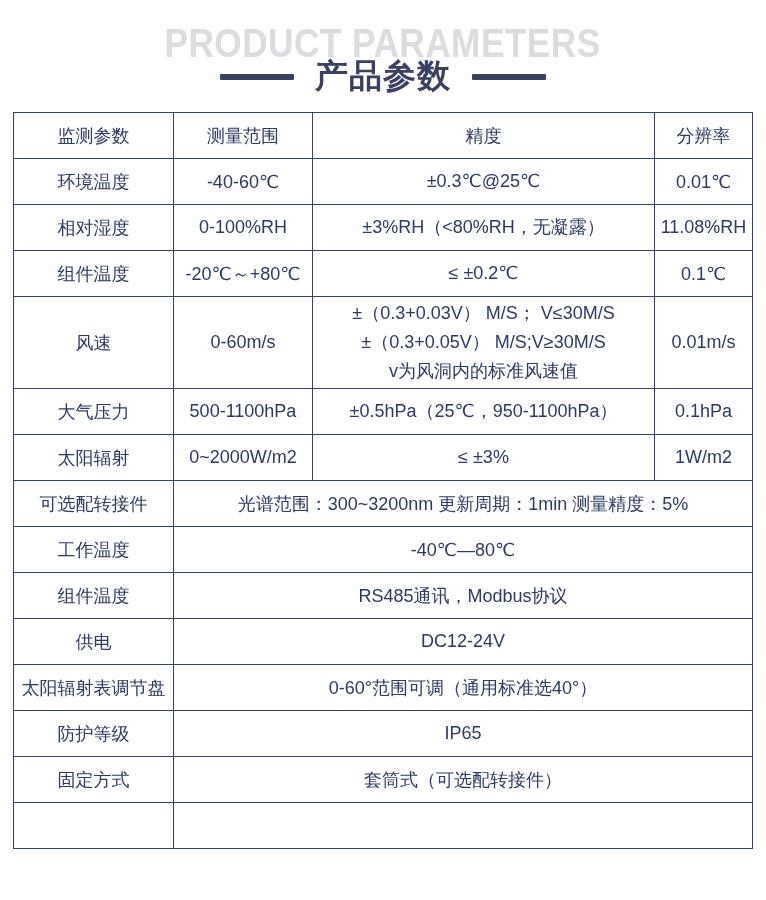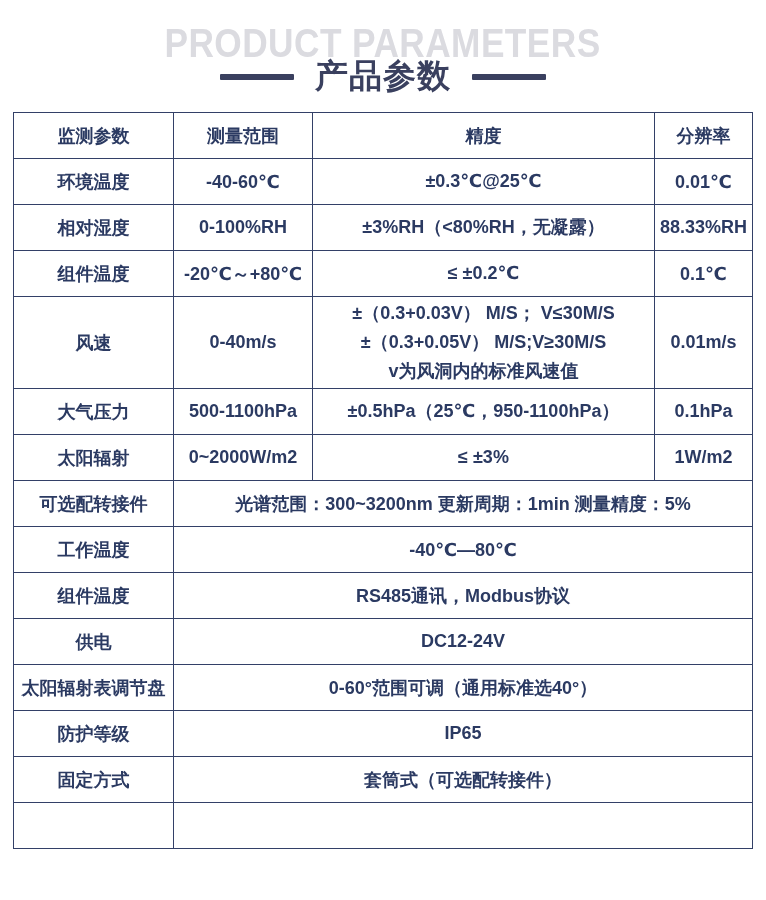--- a/index.html
+++ b/index.html
@@ -32,21 +32,21 @@
 
   
   table.spec{
     position:absolute;top:112px;left:13px;
     width:739px;border-collapse:collapse;table-layout:fixed;
     font-size:18px;color:#2b3a62;
   }
   table.spec th, table.spec td{
     border:1px solid #334067;
     text-align:center;vertical-align:middle;
-    font-weight:bold;padding:2px 4px;height:41px;
+    font-weight:normal;padding:2px 4px;height:41px;
     overflow:hidden;
   }
   col.c1{width:160px;}
   col.c2{width:139px;}
   col.c3{width:342px;}
   col.c4{width:98px;}
   td.c-value{text-align:left;padding-left:16px;}
   .acc-line{line-height:29px;}
 </style>
 </head>
@@ -87,33 +87,33 @@
             <div class="acc-line">±0.3℃@25℃</div>
           </td>
     <td>0.01℃</td>
   </tr>
         <tr>
     <td>相对湿度</td>
     <td>0-100%RH</td>
     <td>
             <div class="acc-line">±3%RH（&lt;80%RH，无凝露）</div>
           </td>
-    <td>88.33%RH</td>
+    <td>11.08%RH</td>
   </tr>
         <tr>
     <td>组件温度</td>
     <td>-20℃～+80℃</td>
     <td>
             <div class="acc-line">≤ ±0.2℃</div>
           </td>
     <td>0.1℃</td>
   </tr>
         <tr>
     <td>风速</td>
-    <td>0-40m/s</td>
+    <td>0-60m/s</td>
     <td>
             <div class="acc-line">±（0.3+0.03V） M/S； V≤30M/S</div>
             <div class="acc-line">±（0.3+0.05V） M/S;V≥30M/S</div>
             <div class="acc-line">v为风洞内的标准风速值</div>
           </td>
     <td>0.01m/s</td>
   </tr>
         <tr>
     <td>大气压力</td>
     <td>500-1100hPa</td>

